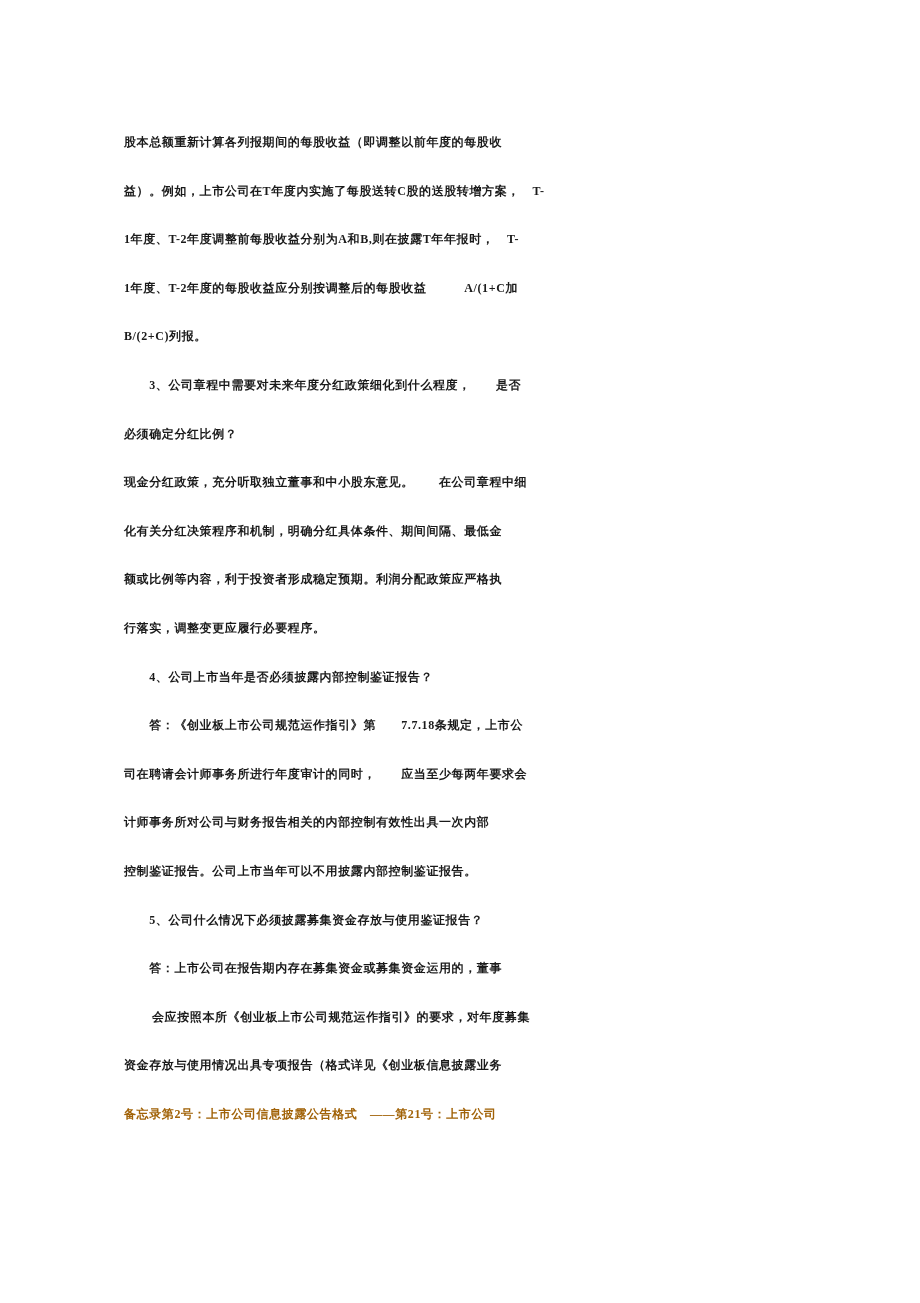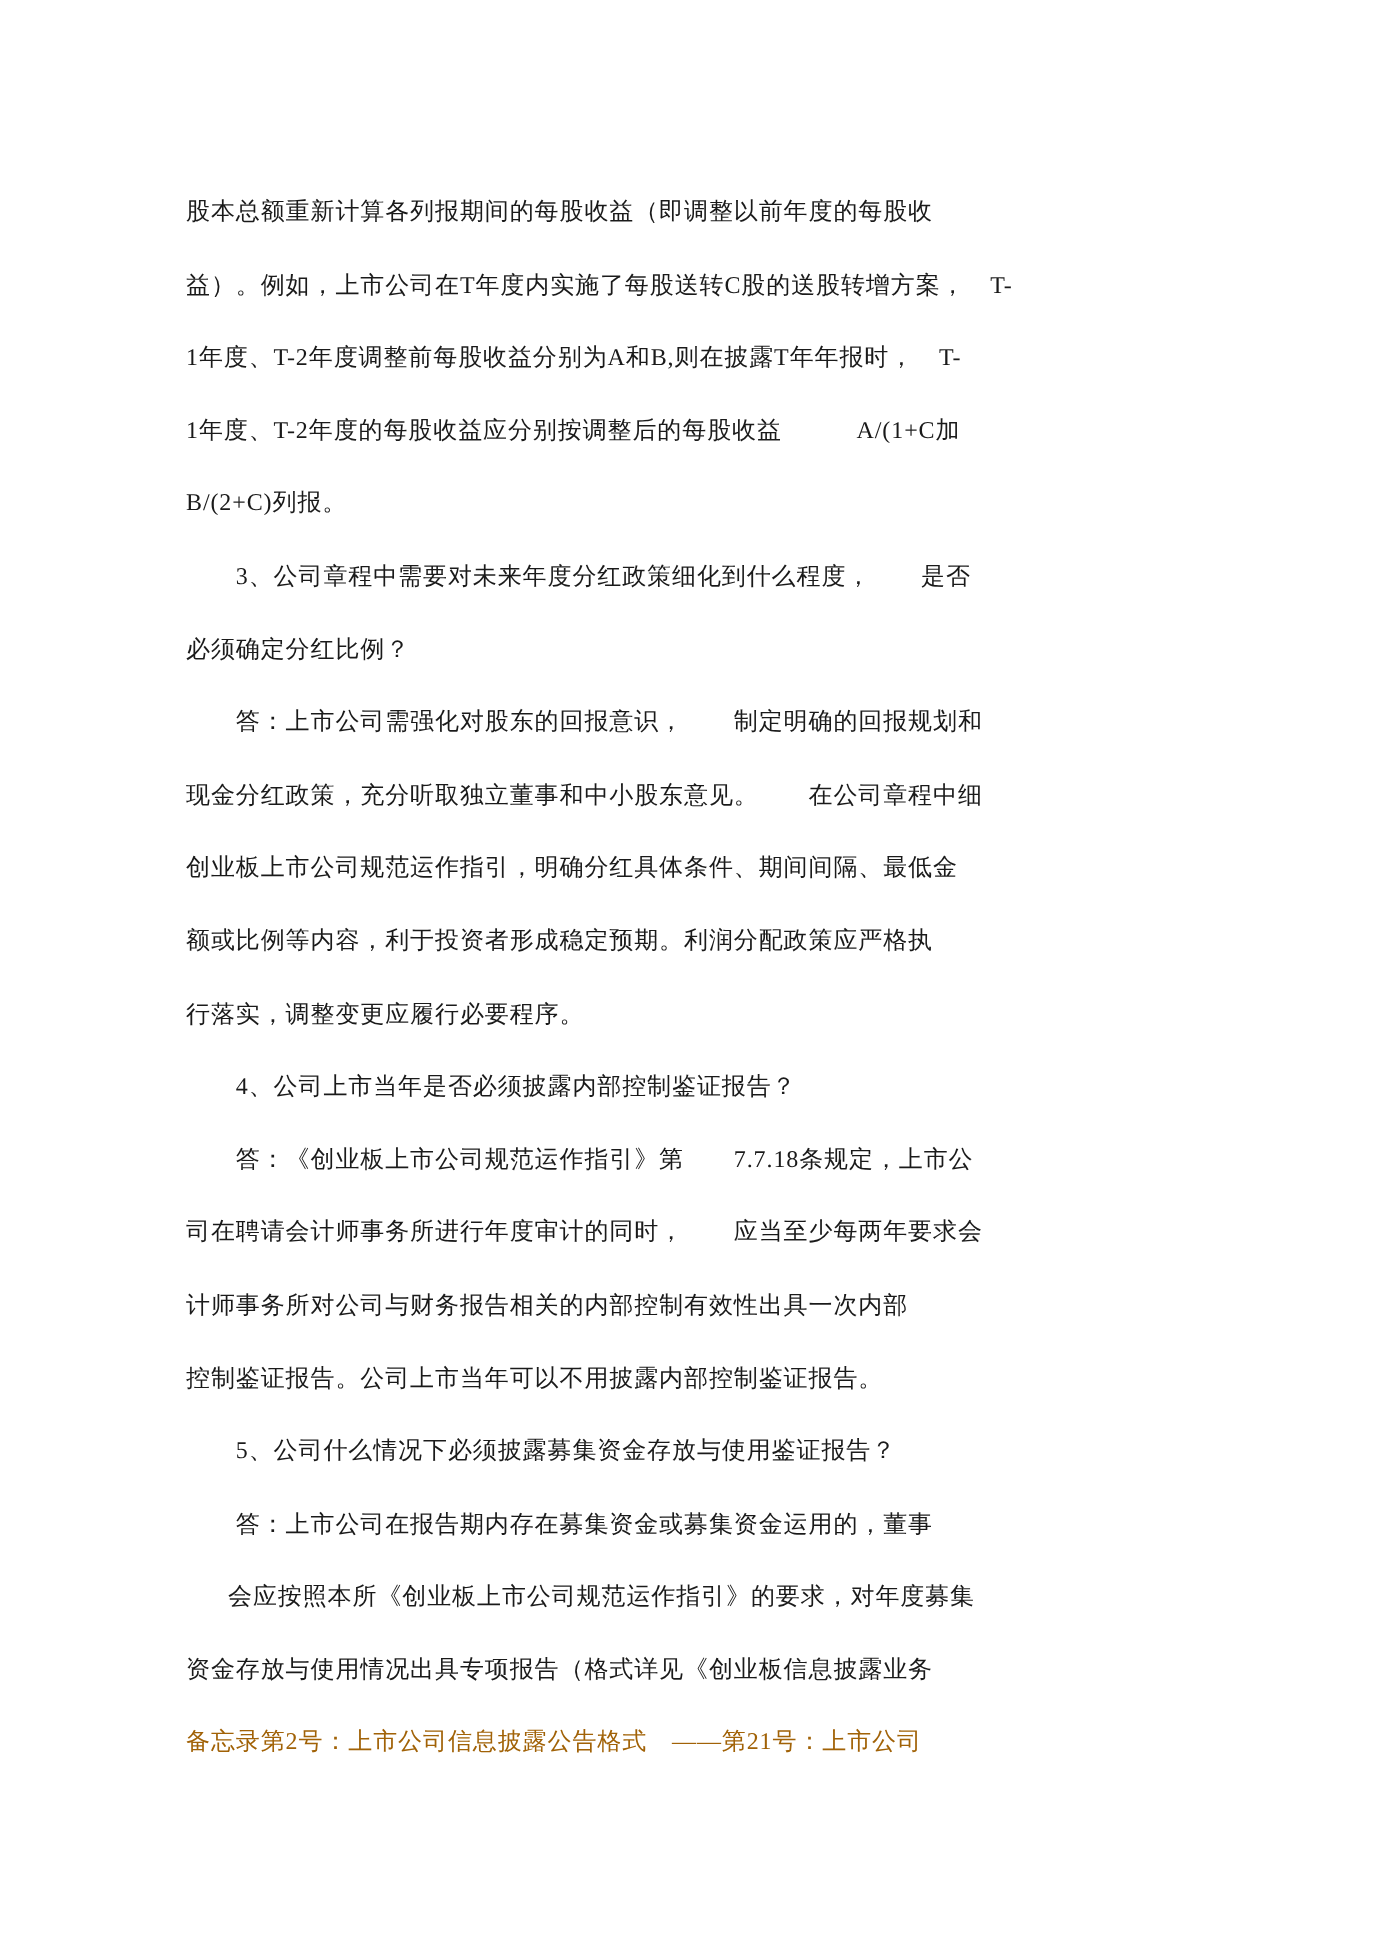--- a/index.html
+++ b/index.html
@@ -15,43 +15,42 @@
     box-sizing: border-box;
     padding: 118px 90px 0 124px;
     overflow: hidden;
     font-family: "Liberation Serif", "DejaVu Serif", serif;
   }
   .doc-body {
     width: 100%;
   }
   .text-line {
     white-space: pre;
-    font-size: 16px;
+    font-size: 12px;
     height: 48.6px;
     line-height: 48.6px;
     letter-spacing: 0.6px;
     color: #1a1a1a;
-    font-weight: 400;
+    font-weight: 700;
   }
 </style>
 </head>
 <body>
 
 <div class="page">
   <div class="doc-body">
       <div class="text-line" style="color: rgb(26, 26, 26);">股本总额重新计算各列报期间的每股收益（即调整以前年度的每股收</div>
       <div class="text-line" style="color: rgb(26, 26, 26);">益）。例如，上市公司在T年度内实施了每股送转C股的送股转增方案，　T-</div>
       <div class="text-line" style="color: rgb(26, 26, 26);">1年度、T-2年度调整前每股收益分别为A和B,则在披露T年年报时，　T-</div>
       <div class="text-line" style="color: rgb(26, 26, 26);">1年度、T-2年度的每股收益应分别按调整后的每股收益　　　A/(1+C加</div>
       <div class="text-line" style="color: rgb(26, 26, 26);">B/(2+C)列报。</div>
       <div class="text-line" style="color: rgb(26, 26, 26);">　　3、公司章程中需要对未来年度分红政策细化到什么程度，　　是否</div>
       <div class="text-line" style="color: rgb(26, 26, 26);">必须确定分红比例？</div>
-      <div class="text-line" style="color: rgb(26, 26, 26);">　　答：上市公司需强化对股东的回报意识，　　制定明确的回报规划和</div>
       <div class="text-line" style="color: rgb(26, 26, 26);">现金分红政策，充分听取独立董事和中小股东意见。　　在公司章程中细</div>
-      <div class="text-line" style="color: rgb(26, 26, 26);">创业板上市公司规范运作指引，明确分红具体条件、期间间隔、最低金</div>
+      <div class="text-line" style="color: rgb(26, 26, 26);">化有关分红决策程序和机制，明确分红具体条件、期间间隔、最低金</div>
       <div class="text-line" style="color: rgb(26, 26, 26);">额或比例等内容，利于投资者形成稳定预期。利润分配政策应严格执</div>
       <div class="text-line" style="color: rgb(26, 26, 26);">行落实，调整变更应履行必要程序。</div>
       <div class="text-line" style="color: rgb(26, 26, 26);">　　4、公司上市当年是否必须披露内部控制鉴证报告？</div>
       <div class="text-line" style="color: rgb(26, 26, 26);">　　答：《创业板上市公司规范运作指引》第　　7.7.18条规定，上市公</div>
       <div class="text-line" style="color: rgb(26, 26, 26);">司在聘请会计师事务所进行年度审计的同时，　　应当至少每两年要求会</div>
       <div class="text-line" style="color: rgb(26, 26, 26);">计师事务所对公司与财务报告相关的内部控制有效性出具一次内部</div>
       <div class="text-line" style="color: rgb(26, 26, 26);">控制鉴证报告。公司上市当年可以不用披露内部控制鉴证报告。</div>
       <div class="text-line" style="color: rgb(26, 26, 26);">　　5、公司什么情况下必须披露募集资金存放与使用鉴证报告？</div>
       <div class="text-line" style="color: rgb(26, 26, 26);">　　答：上市公司在报告期内存在募集资金或募集资金运用的，董事</div>
       <div class="text-line" style="color: rgb(26, 26, 26); margin-left: 28px;">会应按照本所《创业板上市公司规范运作指引》的要求，对年度募集</div>

